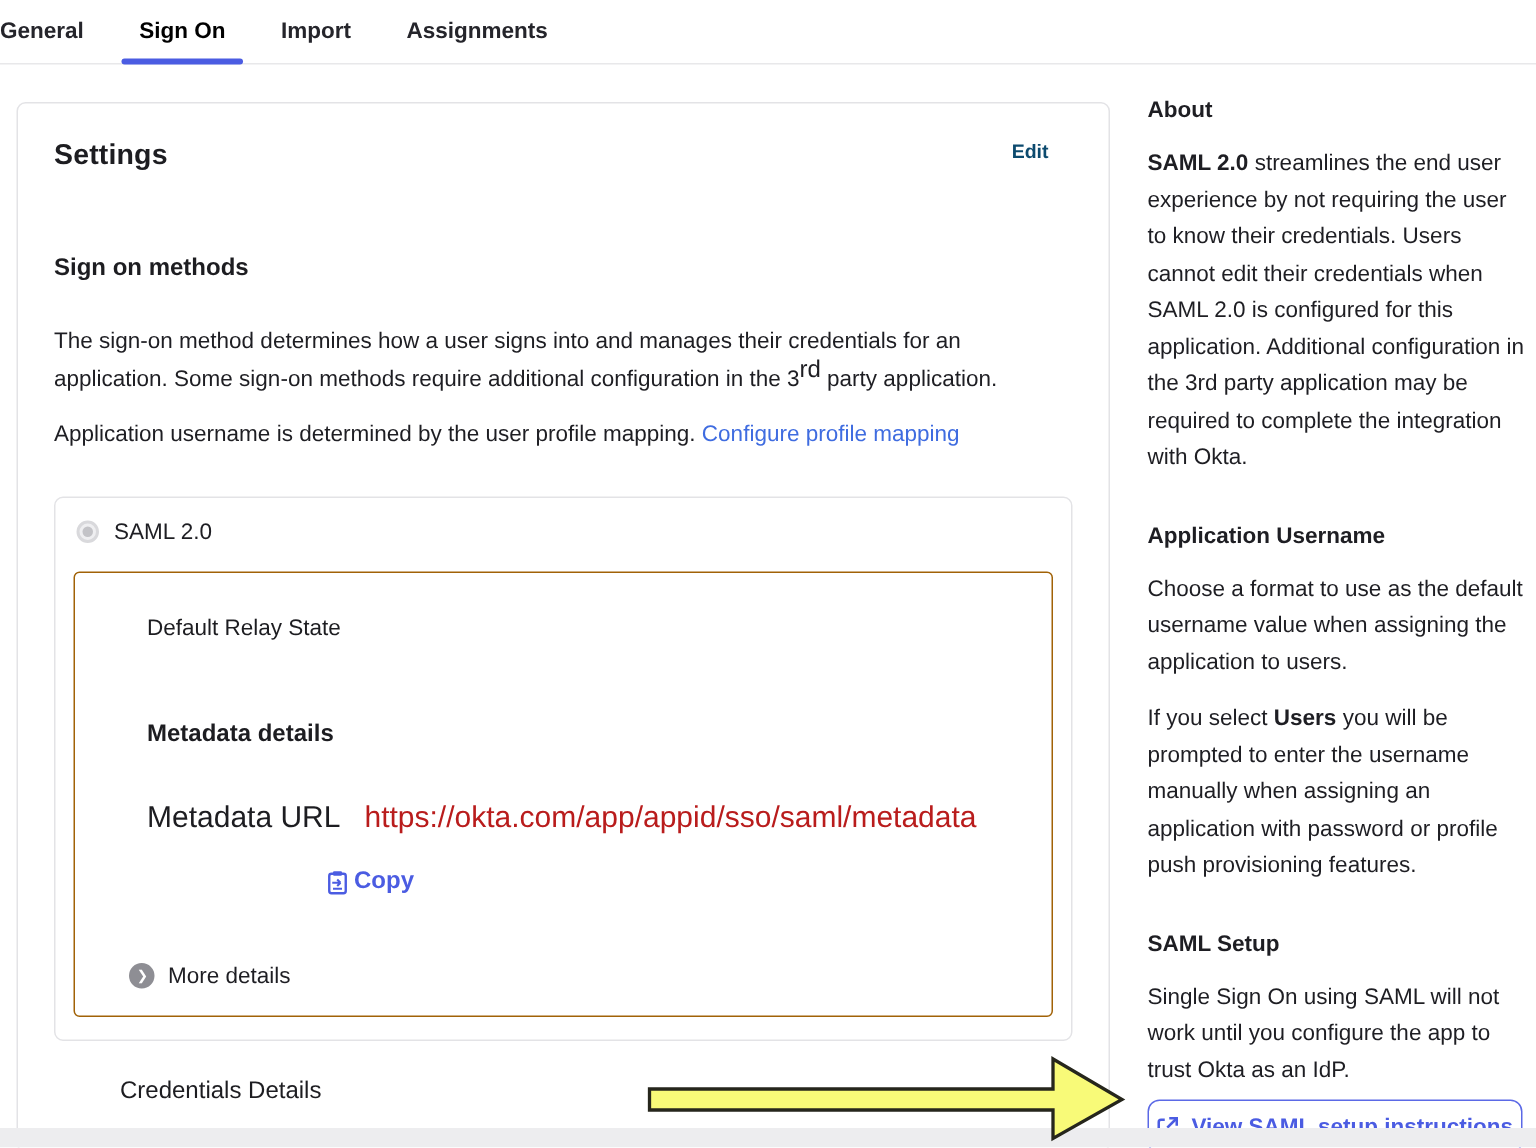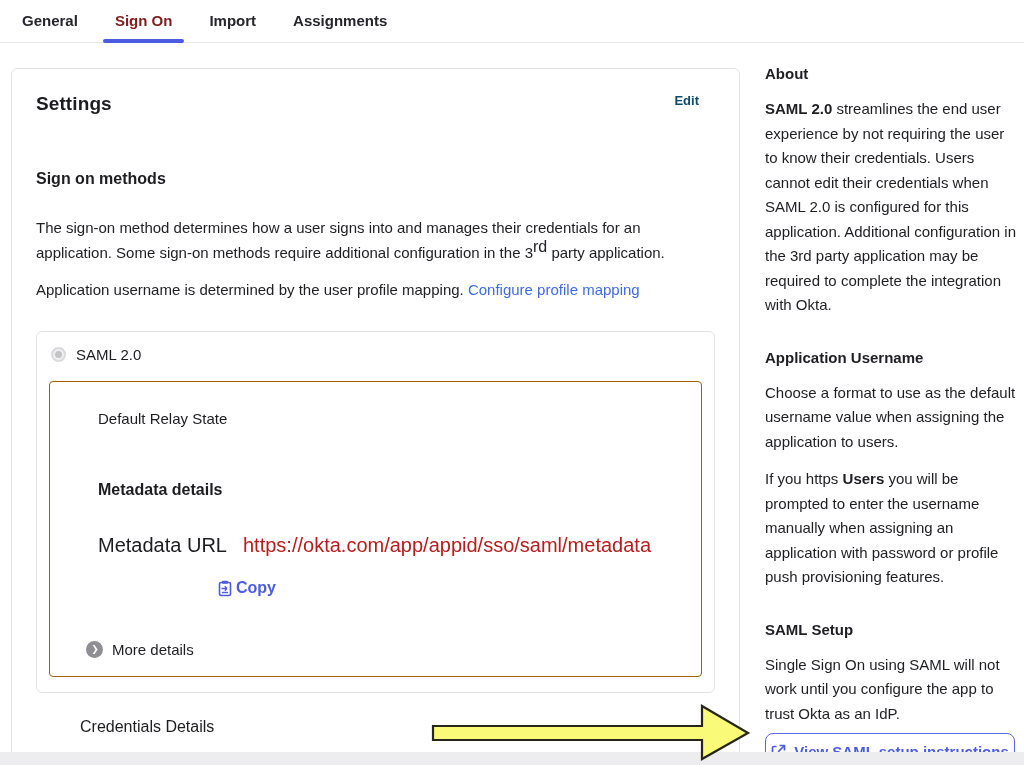--- a/index.html
+++ b/index.html
@@ -9,35 +9,34 @@
     background: #ffffff;
     color: #1d1d21;
     position: relative;
   }
   a { text-decoration: none; cursor: pointer; }
 
   
   .tabbar {
     display: flex;
     gap: 37px;
-    padding-left: 22px;
     border-bottom: 1px solid #e8e8ea;
     height: 43px;
     align-items: flex-end;
   }
   .tab {
     position: relative;
     font-size: 15px;
     font-weight: 700;
     color: #25252b;
     padding: 13px 0 13px 0;
     cursor: pointer;
     white-space: nowrap;
   }
-  .tab.active { color: #7f1d1d; }
+  .tab.active { color: #000000; }
   .tab.active::after {
     content: "";
     position: absolute;
     left: -12px; right: -12px; bottom: -1px;
     height: 4px;
     border-radius: 2px;
     background: #4b5ce2;
   }
 
   
@@ -267,21 +266,21 @@
 
 <aside class="sidebar">
   <div>
     <div class="sb-heading">About</div>
     <p class="sb-para"><span class="sb-bold">SAML 2.0</span><span> streamlines the end user experience by not requiring the user to know their credentials. Users cannot edit their credentials when SAML 2.0 is configured for this application. Additional configuration in the 3rd party application may be required to complete the integration with Okta.</span></p>
   </div>
 
   <div class="sb-section">
     <div class="sb-heading">Application Username</div>
     <p class="sb-para">Choose a format to use as the default username value when assigning the application to users.</p>
-    <p class="sb-para"><span>If you https </span><span class="sb-bold">Users</span><span> you will be prompted to enter the username manually when assigning an application with password or profile push provisioning features.</span></p>
+    <p class="sb-para"><span>If you select </span><span class="sb-bold">Users</span><span> you will be prompted to enter the username manually when assigning an application with password or profile push provisioning features.</span></p>
   </div>
 
   <div class="sb-section">
     <div class="sb-heading">SAML Setup</div>
     <p class="sb-para">Single Sign On using SAML will not work until you configure the app to trust Okta as an IdP.</p>
     <button class="setup-button">
       <span>
         <svg width="15" height="15" viewBox="0 0 15 15" fill="none">
           <path d="M5.5 2.5 H3 A1.5 1.5 0 0 0 1.5 4 V12 A1.5 1.5 0 0 0 3 13.5 H11 A1.5 1.5 0 0 0 12.5 12 V9.5" stroke="#4b5ce2" stroke-width="1.7" fill="none"></path>
           <path d="M8.5 1.5 H13.5 V6.5" stroke="#4b5ce2" stroke-width="1.7" fill="none"></path>

